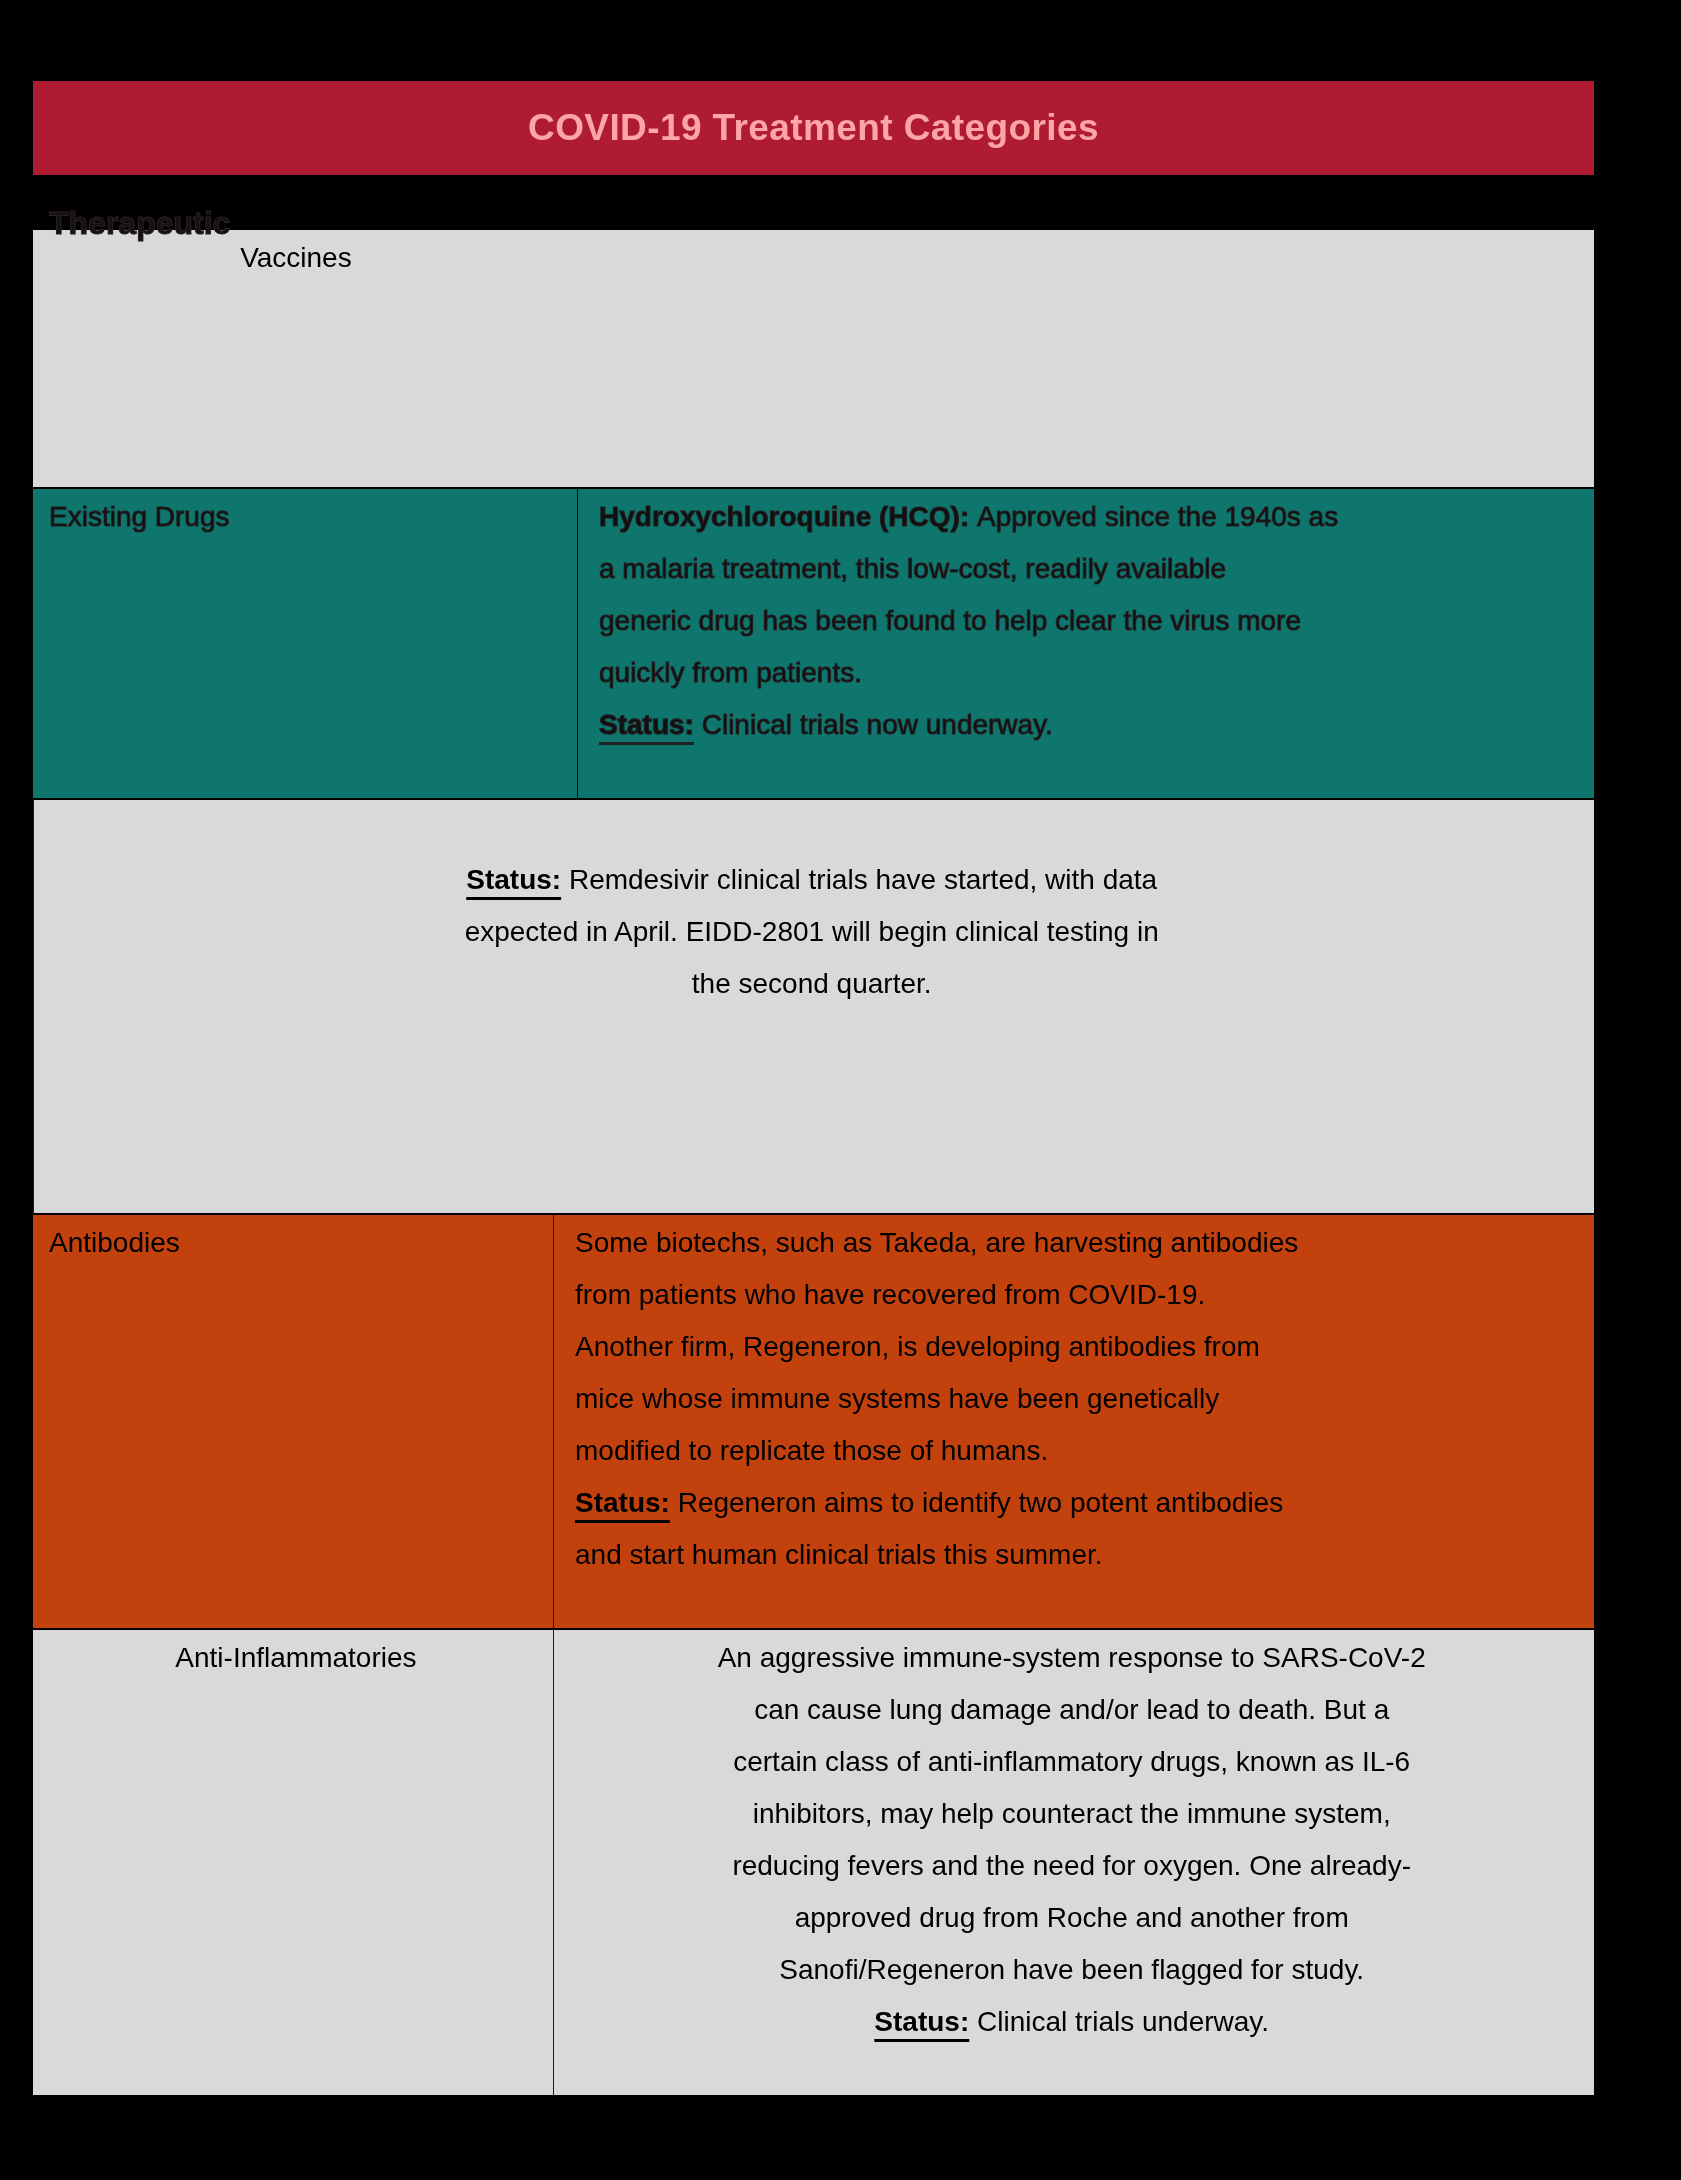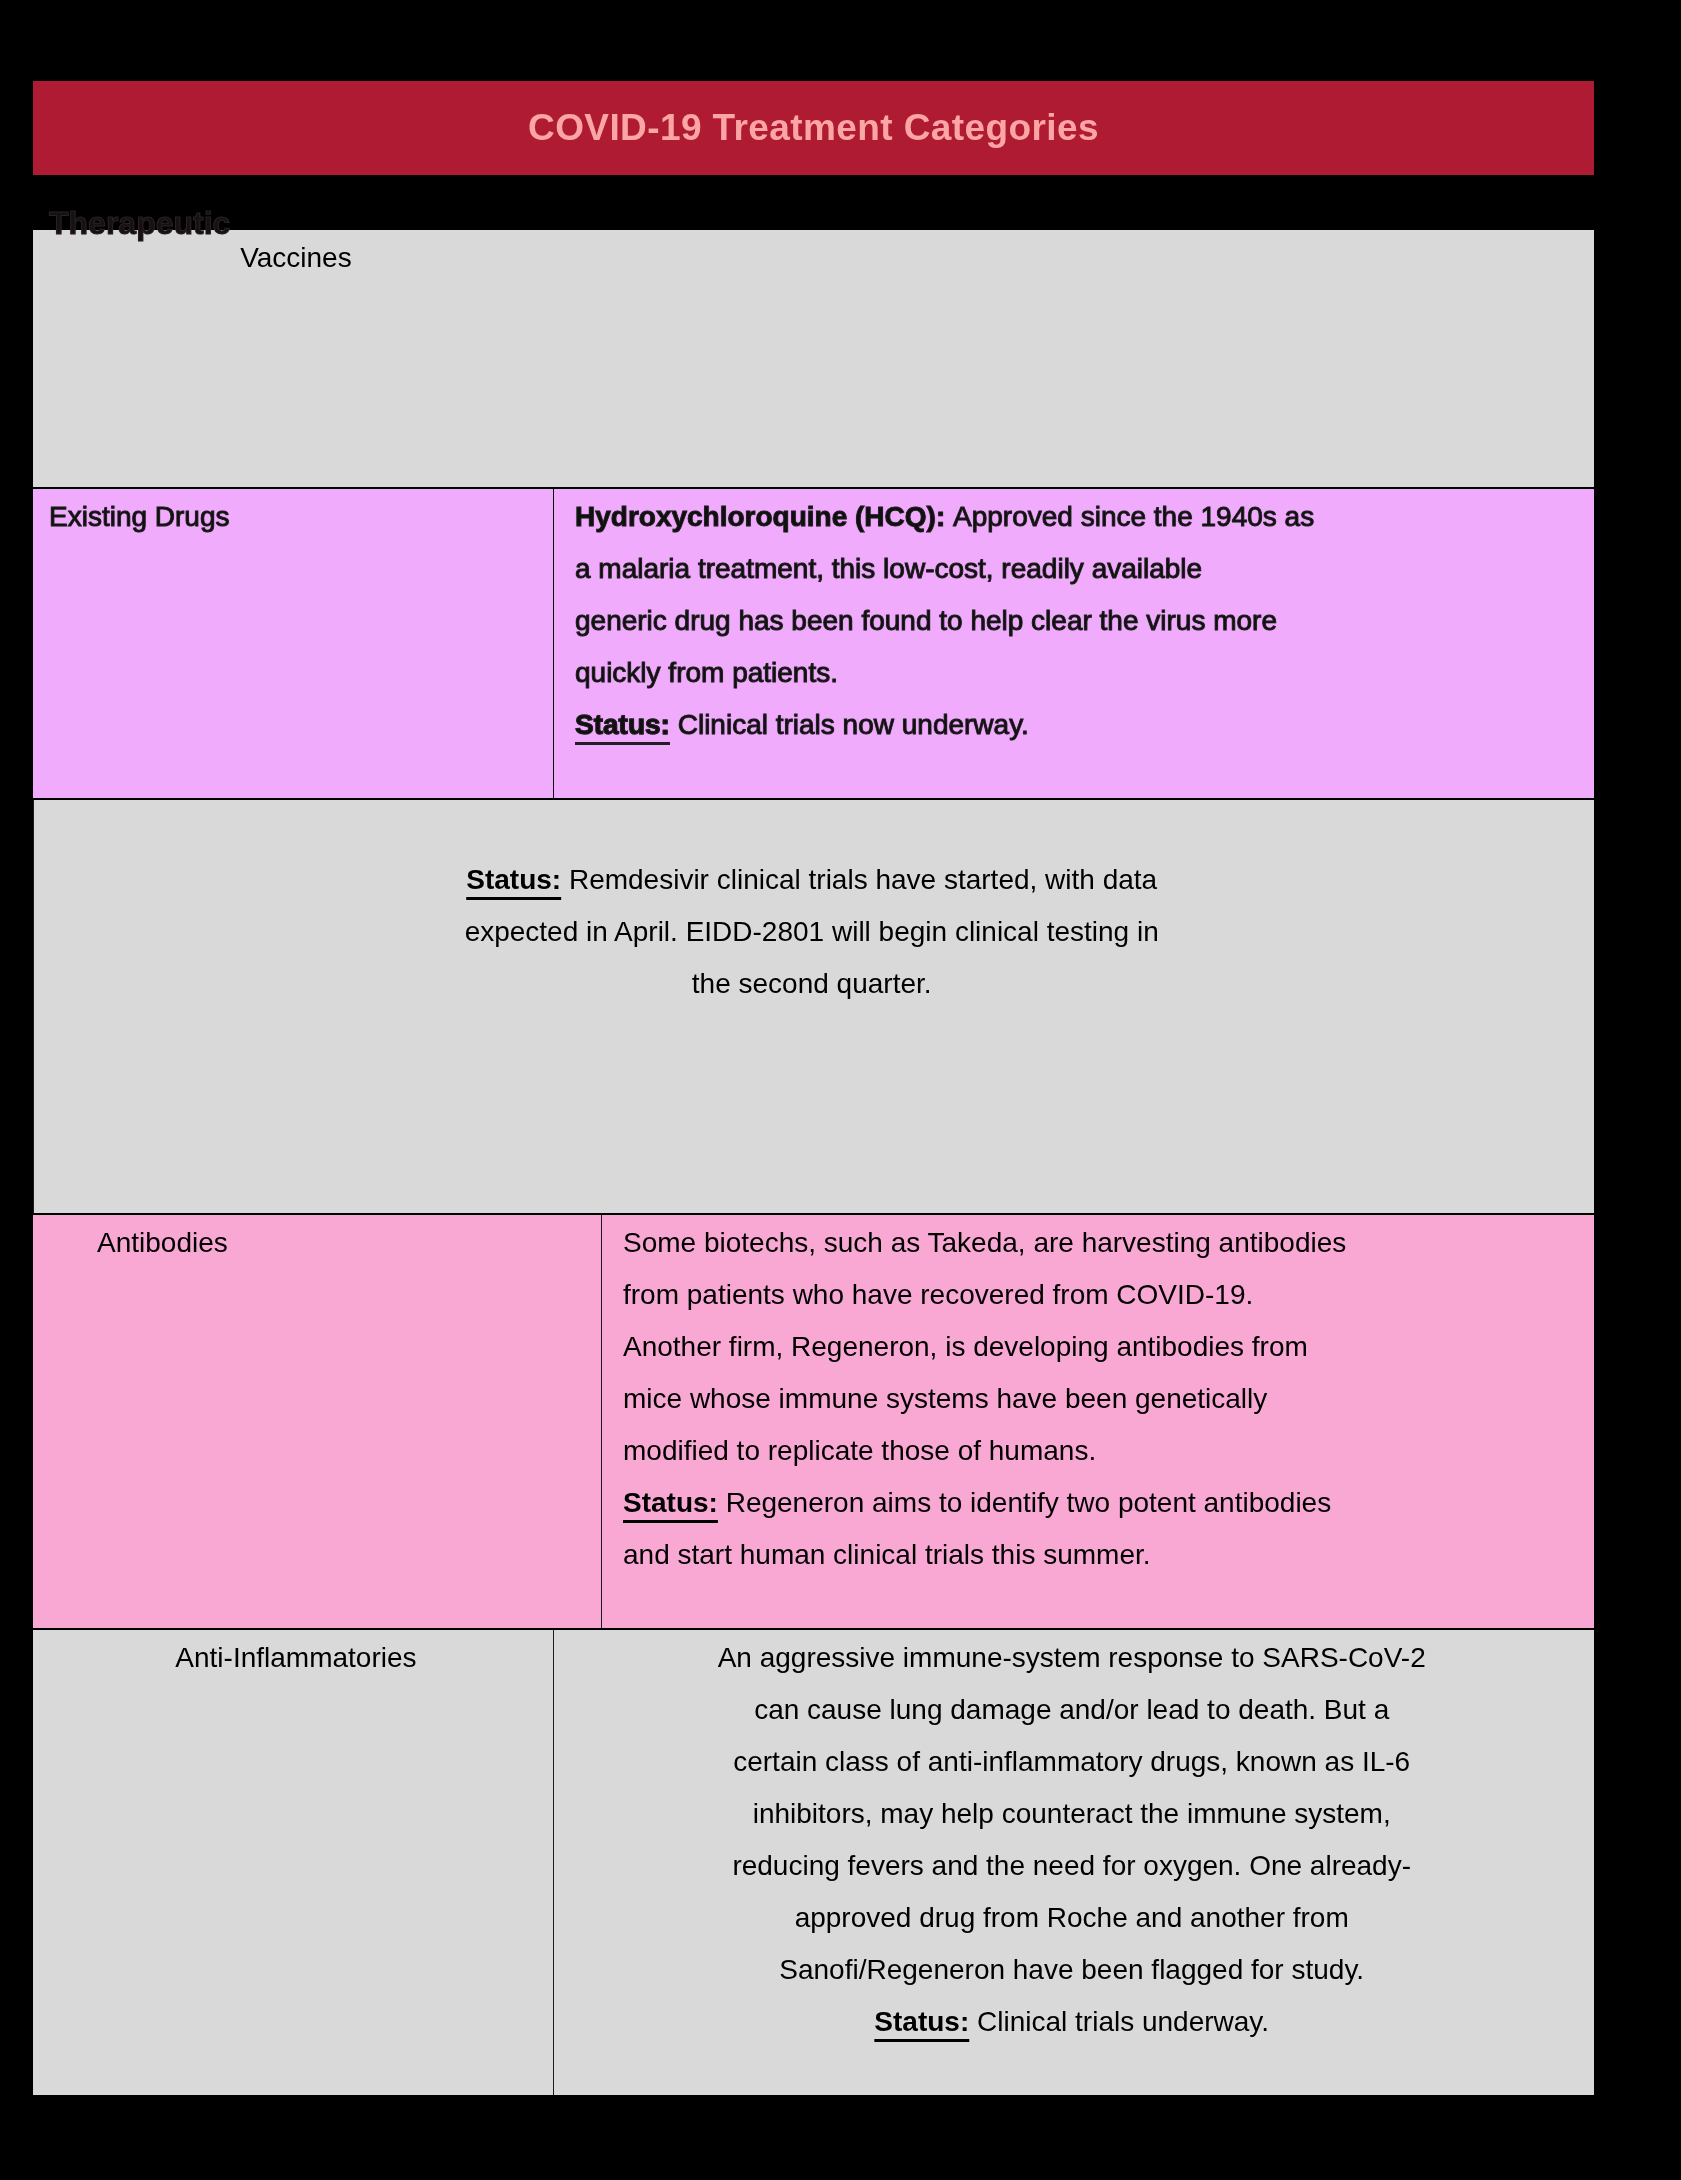--- a/index.html
+++ b/index.html
@@ -12,22 +12,22 @@
   .colhead .c1{width:520px;padding-left:16px;box-sizing:border-box;}
   .colhead .c2{flex:1;padding-left:23px;box-sizing:border-box;}
   .faint-head{color:#171113;-webkit-text-stroke:1px #2a2226;text-shadow:0 0 0.9px #241d20;
         font-weight:bold;font-size:32px;margin-top:41px;}
   .trow{display:flex;border-bottom:2.6px solid #000;box-sizing:border-box;
         font-size:28px;line-height:52px;color:#000;overflow:hidden;}
   .trow .cell-label{width:520px;padding:1.7px 10.2px 0 16px;box-sizing:border-box;}
   .trow .cell-details{flex:1;border-left:1.7px solid #1c1c1c;padding:1.7px 25.6px 0 21px;box-sizing:border-box;}
   .r0{height:259px;} .r1{height:311px;} .r2{height:415px;} .r3{height:415px;} .r4{height:467px;}
   .gray{background:#D9D9D9;text-align:center;}
-  .white{background:#f9a8d4;padding-left:48px;}
-  .hidden-row{background:#f0abfc;color:#101010;-webkit-text-stroke:0.9px #232023;text-shadow:0 0 0.9px #1e1b1d;}
+  .white{background:#c2410c;}
+  .hidden-row{background:#0f766e;color:#101010;-webkit-text-stroke:0.9px #232023;text-shadow:0 0 0.9px #1e1b1d;gap:24px;}
   .hidden-row .cell-details{border-left-color:#0b0b0b;}
   .pre{white-space:pre-line;}
   .lead{font-weight:bold;white-space:pre-line;}
   .status-label{font-weight:bold;text-decoration:underline;
         text-decoration-thickness:3.4px;text-underline-offset:7.7px;}
   .cell-text{margin:0;}
 </style>
 </head>
 <body>
 

